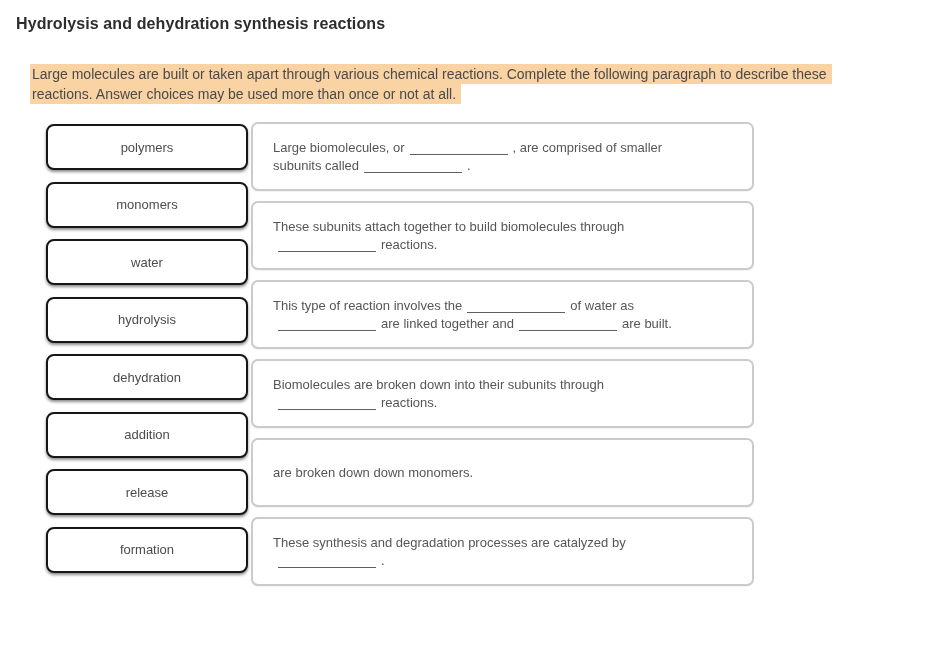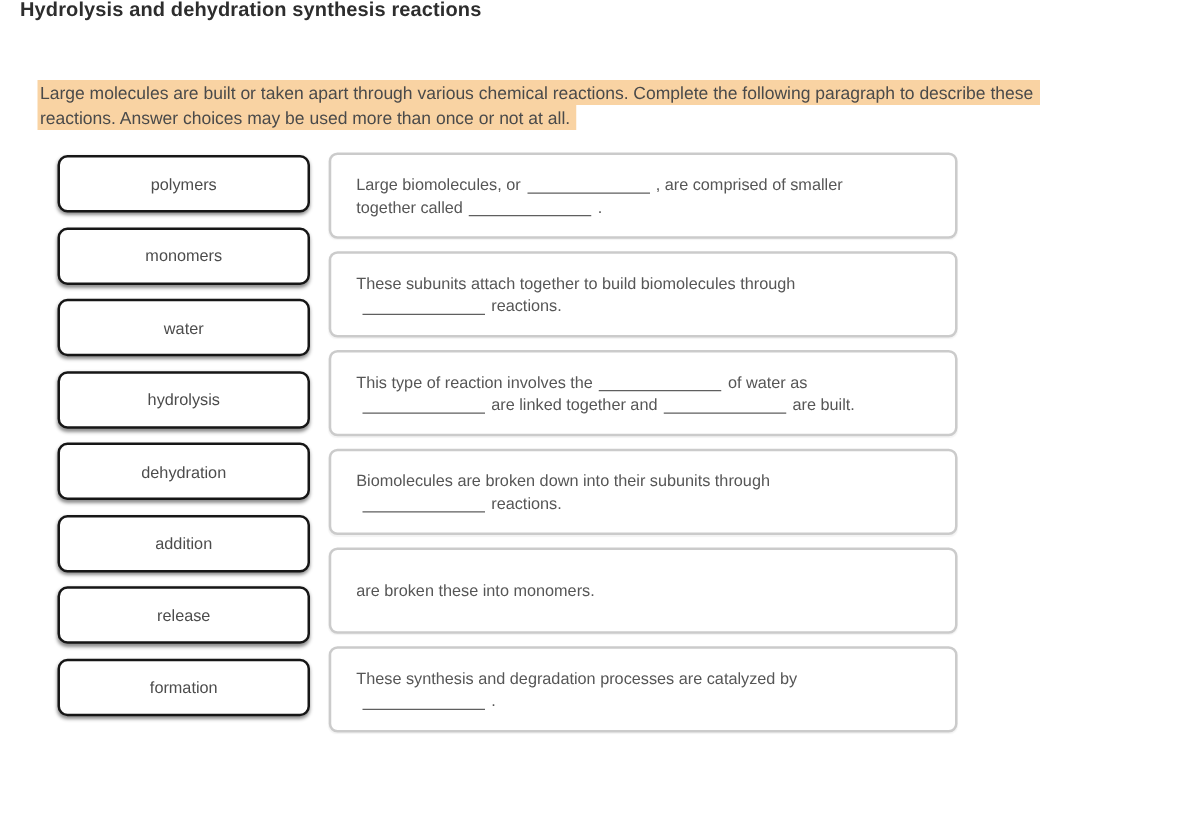--- a/index.html
+++ b/index.html
@@ -2,21 +2,21 @@
 <html style="--hl: #f9d3a3;"><head>
 <meta charset="utf-8">
 <style>
   :root { --hl: #f9d3a3; }
   html, body { margin: 0; padding: 0; }
   body {
     width: 943px; height: 665px; background: #ffffff; position: relative;
     font-family: "Liberation Sans", sans-serif; overflow: hidden;
   }
   .page-title {
-    position: absolute; left: 16px; top: 0; margin: 0;
+    position: absolute; left: 16px; top: 15px; margin: 0;
     font-size: 16px; font-weight: bold; color: #2d2d2d; letter-spacing: .1px;
   }
   .instructions { position: absolute; left: 14px; top: 64px; margin-left: 16px; }
   .instructions .hl {
     display: inline-block; background: var(--hl);
     color: #4a4a4a; font-size: 14px; line-height: 16px;
     padding: 2px 5px 2px 2px;
   }
   .choices {
     position: absolute; left: 46px; top: 124px;
@@ -24,21 +24,21 @@
   }
   .choice {
     width: 202px; height: 46px; box-sizing: border-box;
     background: #ffffff; border: 2px solid #161616; border-radius: 8px;
     box-shadow: 0 2px 3px rgba(0,0,0,0.45);
     font-family: inherit; font-size: 13px; color: #4c4c4c;
     display: flex; align-items: center; justify-content: center;
     cursor: pointer; padding: 0;
   }
   .boxes {
-    position: absolute; left: 263px; top: 122px;
+    position: absolute; left: 251px; top: 122px;
     display: flex; flex-direction: column; gap: 10px;
   }
   .sbox {
     width: 503px; height: 69px; box-sizing: border-box;
     border: 2px solid #cbcbcb; border-radius: 7px; background: #ffffff;
     box-shadow: 0 1px 1px rgba(0,0,0,0.05);
     display: flex; flex-direction: column; justify-content: center;
     padding: 0 20px; color: #565656; font-size: 13px;
   }
   .sline { line-height: 17.5px; white-space: nowrap; }
@@ -66,35 +66,35 @@
       <button class="choice">hydrolysis</button>
       <button class="choice">dehydration</button>
       <button class="choice">addition</button>
       <button class="choice">release</button>
       <button class="choice">formation</button>
     </div>
 
   <div id="boxes" class="boxes">
       <div class="sbox">
         <div class="sline"><span>Large biomolecules, or</span><span class="blank"></span><span>, are comprised of smaller</span></div>
-        <div class="sline"><span>together called</span><span class="blank"></span><span>.</span></div>
+        <div class="sline"><span>subunits called</span><span class="blank"></span><span>.</span></div>
       </div>
       <div class="sbox">
         <div class="sline"><span>These subunits attach together to build biomolecules through</span></div>
         <div class="sline"><span class="blank"></span><span>reactions.</span></div>
       </div>
       <div class="sbox">
         <div class="sline"><span>This type of reaction involves the</span><span class="blank"></span><span>of water as</span></div>
         <div class="sline"><span class="blank"></span><span>are linked together and</span><span class="blank"></span><span>are built.</span></div>
       </div>
       <div class="sbox">
         <div class="sline"><span>Biomolecules are broken down into their subunits through</span></div>
         <div class="sline"><span class="blank"></span><span>reactions.</span></div>
       </div>
       <div class="sbox">
-        <div class="sline"><span>are broken these into monomers.</span></div>
+        <div class="sline"><span>are broken down down monomers.</span></div>
       </div>
       <div class="sbox">
         <div class="sline"><span>These synthesis and degradation processes are catalyzed by</span></div>
         <div class="sline"><span class="blank"></span><span>.</span></div>
       </div>
     </div>
 </main>
 
 </body></html>

